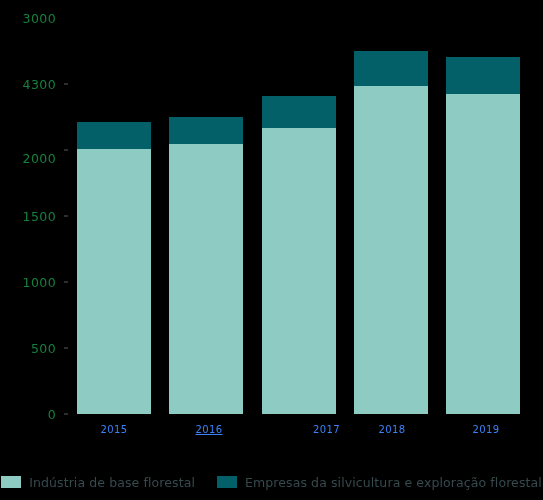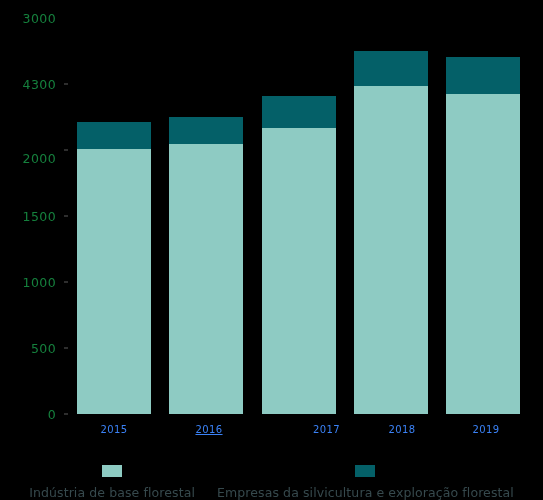--- a/index.html
+++ b/index.html
@@ -87,21 +87,21 @@
     width: 543px;
     height: 24px;
     display: flex;
     flex-direction: row;
     align-items: center;
     justify-content: center;
     gap: 22px;
   }
   .legend-item {
     display: flex;
-    flex-direction: column;
+    flex-direction: row;
     align-items: center;
     gap: 8px;
   }
   .legend-swatch {
     width: 20px;
     height: 12px;
     flex: none;
   }
   .legend-label {
     font-size: 12.5px;
@@ -149,21 +149,21 @@
       </div>
       <div class="bar-group" style="left: 377.9px; width: 74px; height: 396px;">
         <div class="bar-seg" style="height: 320.496px; bottom: 0px; background: rgb(142, 203, 195);"></div>
         <div class="bar-seg" style="height: 36.168px; bottom: 320.496px; background: rgb(4, 96, 104);"></div>
       </div>
     </div>
   <div class="x-axis">
       <div class="x-tick" style="left: 46.1px;">2015</div>
       <div class="x-tick" style="left: 141px; text-decoration: underline;">2016</div>
       <div class="x-tick" style="left: 230.5px; margin-left: 28px;">2017</div>
-      <div class="x-tick" style="left: 334px; text-align: center;">2018</div>
+      <div class="x-tick" style="left: 324px; text-align: center;">2018</div>
       <div class="x-tick" style="left: 418px;">2019</div>
     </div>
 
   <div class="legend">
       <div class="legend-item">
         <span class="legend-swatch" style="background: rgb(142, 203, 195);"></span>
         <span class="legend-label">Indústria de base florestal</span>
       </div>
       <div class="legend-item">
         <span class="legend-swatch" style="background: rgb(4, 96, 104);"></span>

